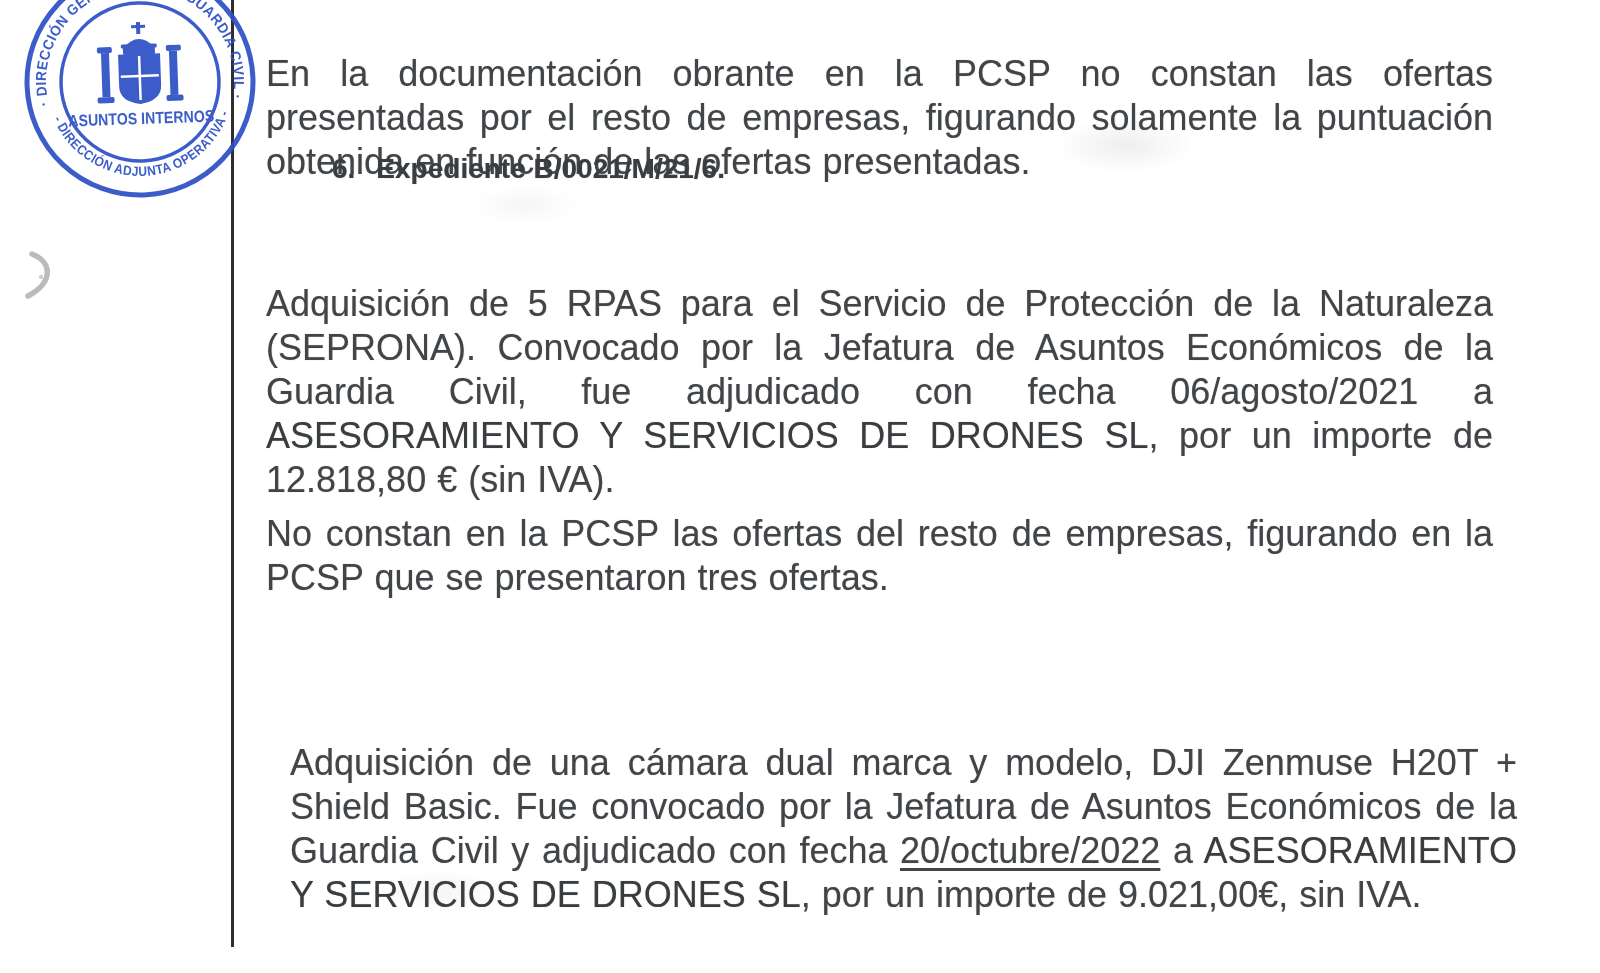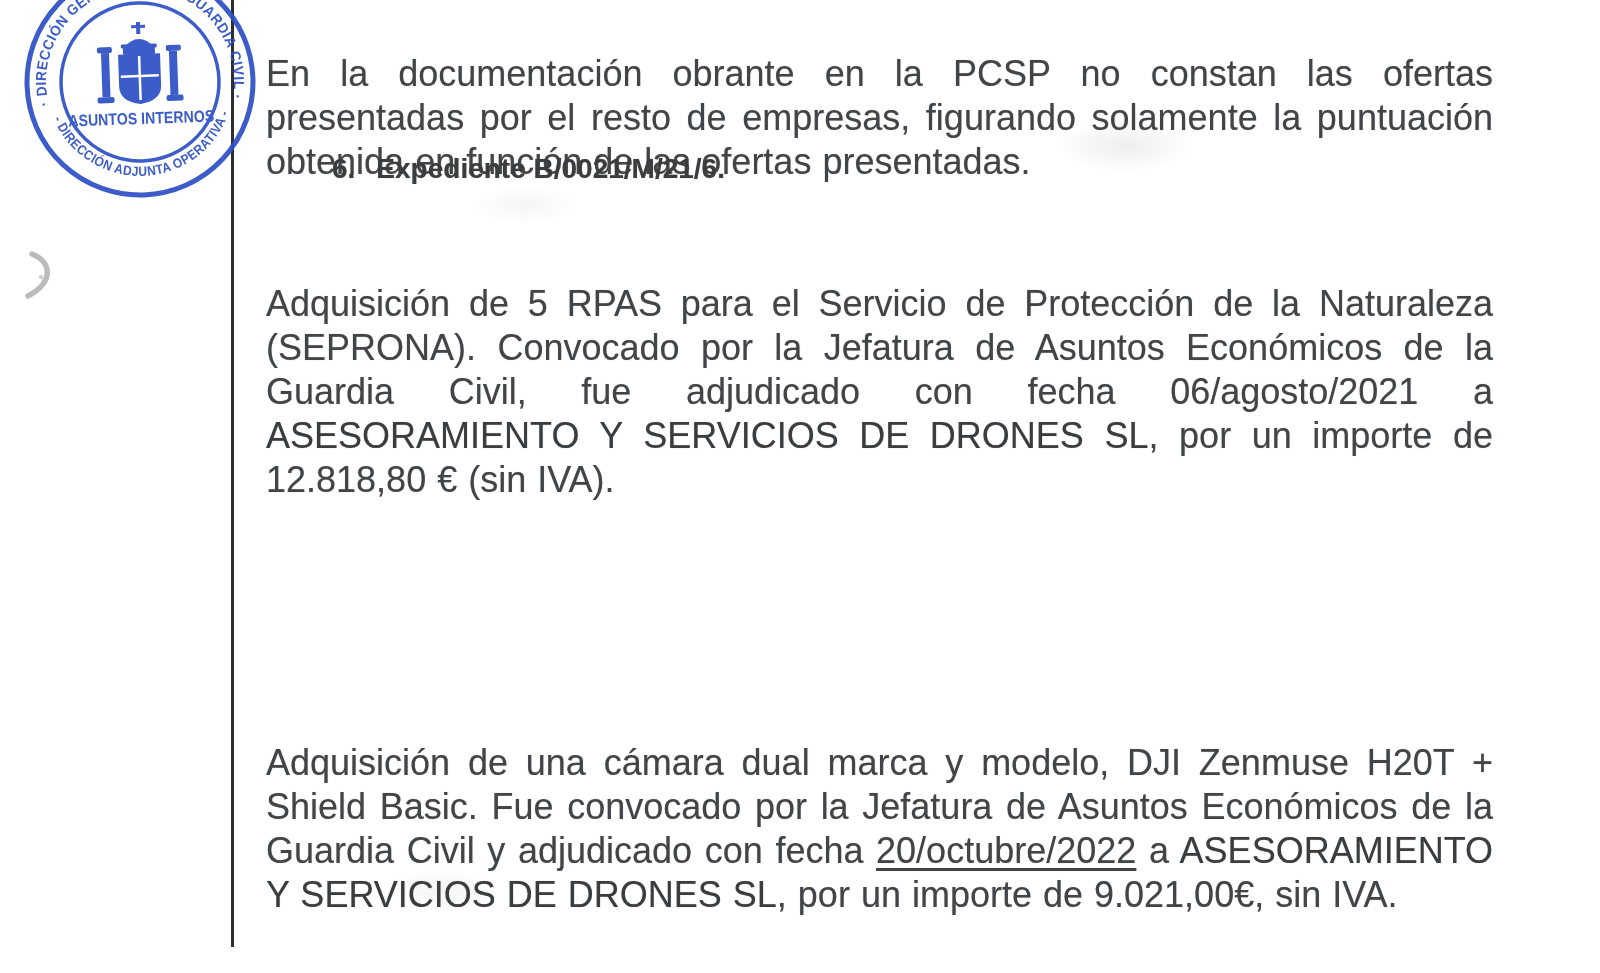--- a/index.html
+++ b/index.html
@@ -26,21 +26,21 @@
     left: 266px; width: 1227px;
     font-size: 36px; line-height: 44px;
     text-align: justify;
     color: var(--ink, #424548);
     text-shadow: 0 0 1px rgba(80,80,84,0.45);
     word-spacing: 1px;
   }
   .p1 { top: 16px; }
   .p2 { top: 246px; }
   .p3 { top: 476px; }
-  .p4 { top: 705px; }
+  .p4 { top: 705px; margin-left: 24px; }
 
   .seg-bold { font-weight: normal; color: var(--ink_dark, #3a3e40); }
   .seg-underline {
     text-decoration: underline;
     text-decoration-thickness: 2.5px;
     text-underline-offset: 5px;
   }
 
   
   .heading {
@@ -143,17 +143,18 @@
   </svg>
 
   <p class="para p1"><span>En la documentación obrante en la PCSP no constan las ofertas presentadas por el resto de empresas, figurando solamente la puntuación obtenida en función de las ofertas presentadas.</span></p>
 
   <div class="heading h6">
     <span class="num">6.</span><span class="title">Expediente B/0021/M/21/6.</span>
   </div>
 
   <p class="para p2"><span>Adquisición de 5 RPAS para el Servicio de Protección de la Naturaleza (SEPRONA). Convocado por la Jefatura de Asuntos Económicos de la Guardia Civil, fue adjudicado con fecha 06/agosto/2021 a </span><span class="seg-bold">ASESORAMIENTO Y SERVICIOS DE DRONES SL</span><span>, por un importe de 12.818,80 € (sin IVA).</span></p>
 
+  <p class="para p3"><span>No constan en la PCSP las ofertas del resto de empresas, figurando en la PCSP que se presentaron tres ofertas.</span></p>
 
 
   <p class="para p4"><span>Adquisición de una cámara dual marca y modelo, DJI Zenmuse H20T + Shield Basic. Fue convocado por la Jefatura de Asuntos Económicos de la Guardia Civil y adjudicado con fecha </span><span class="seg-underline">20/octubre/2022</span><span> a </span><span class="seg-bold">ASESORAMIENTO Y SERVICIOS DE DRONES SL</span><span>, por un importe de 9.021,00€, sin IVA.</span></p>
 
 </div>
 
 </body></html>

